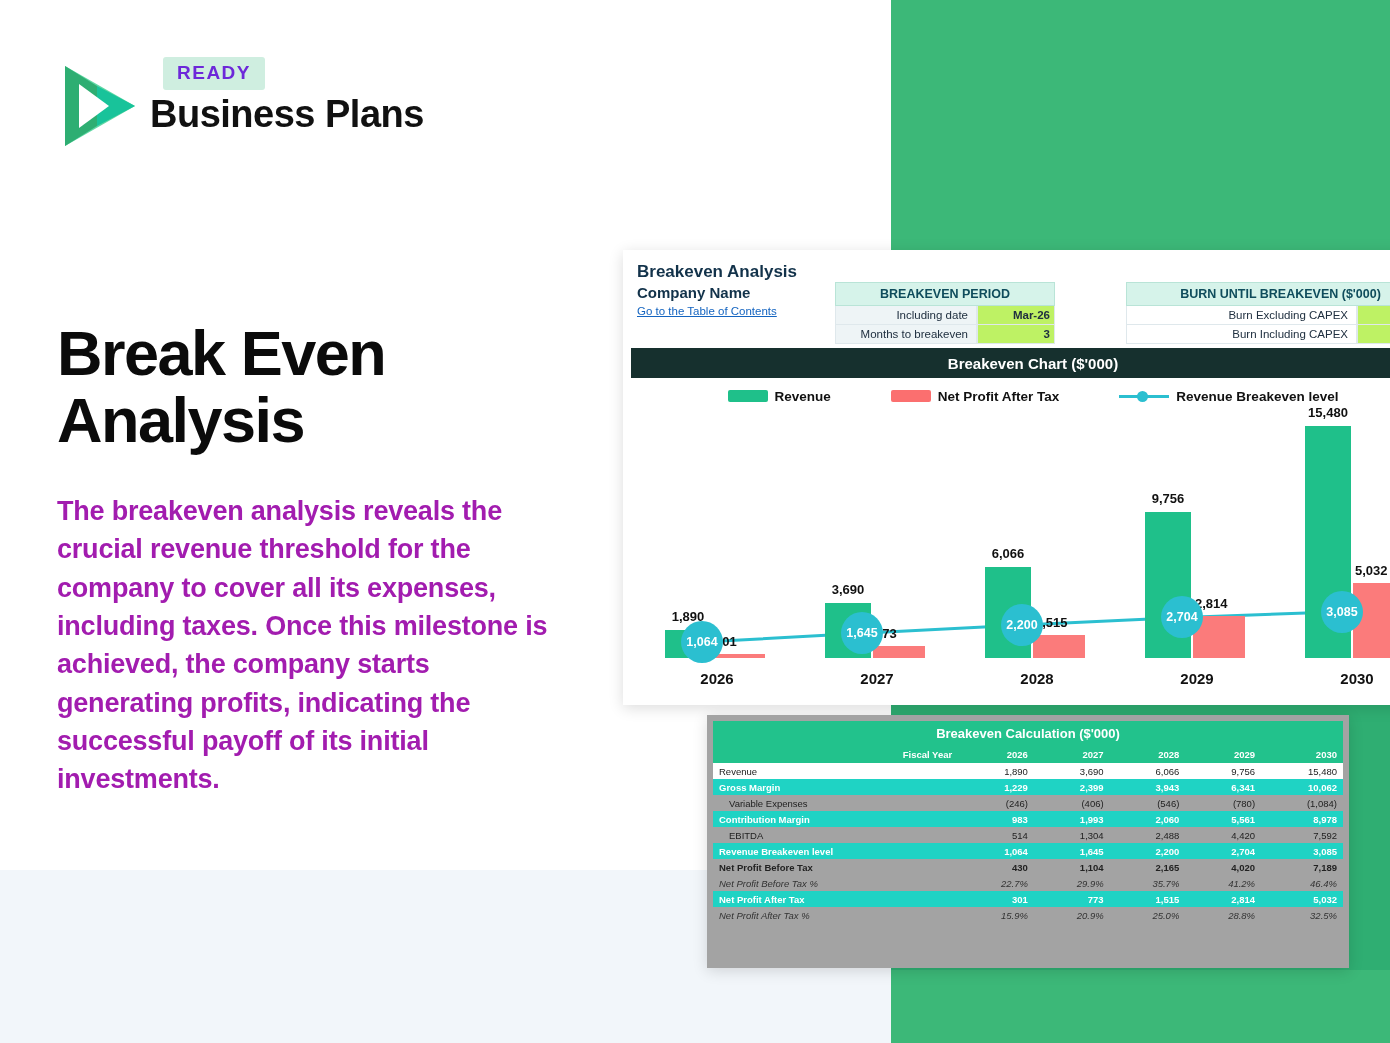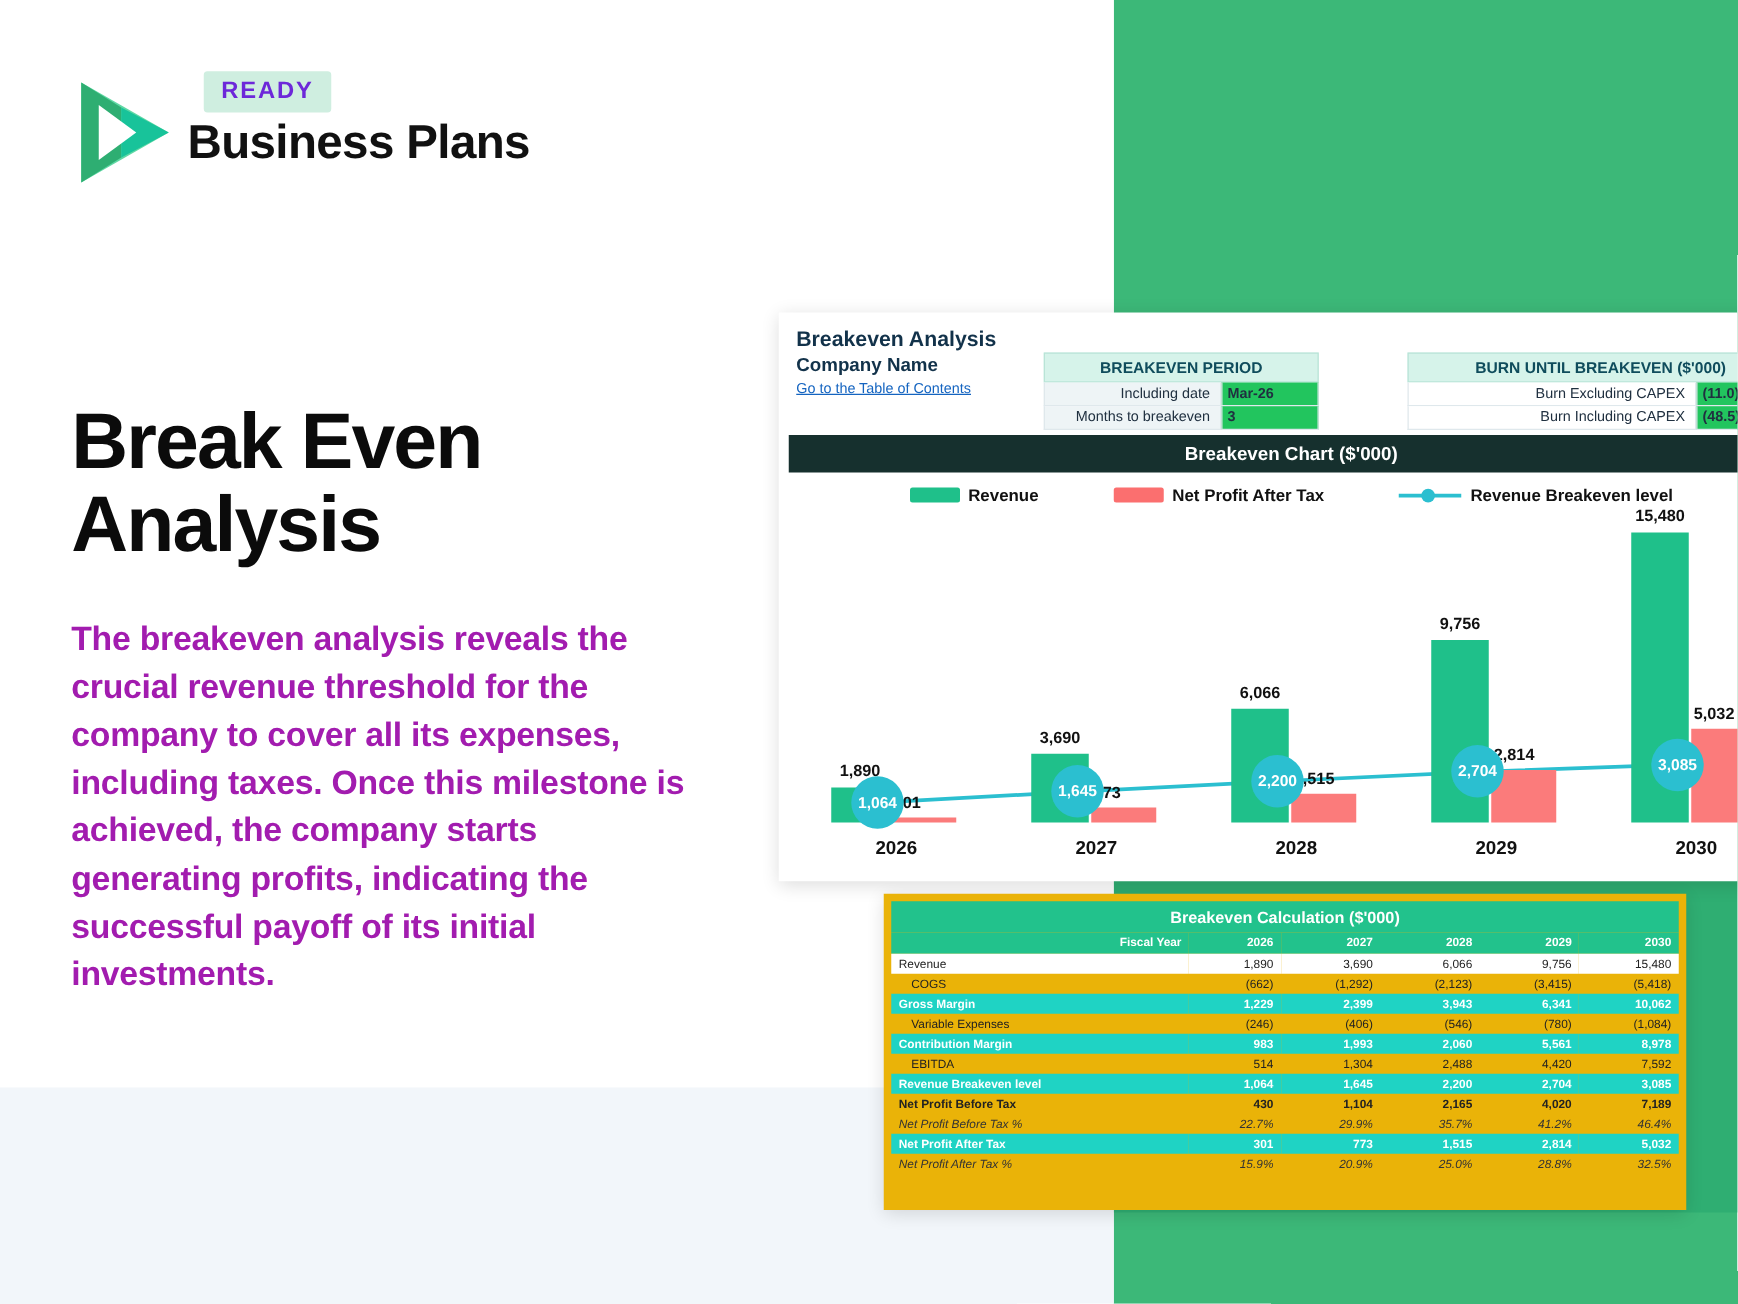--- a/index.html
+++ b/index.html
@@ -61,21 +61,21 @@
   .sheet-sub { font-size:15px; font-weight:bold; color:#12324a; margin-top:2px;}
   .sheet-link { font-size:11.5px; color:#1464c0; text-decoration:underline; margin-top:4px; display:inline-block; }
 
   .kpi { position:absolute; background:#ffffff; }
   .kpi-head {
     background:#d6f3ea; color:#0f4c5c; font-weight:bold; font-size:12.5px;
     text-align:center; padding:4px 0; border:1px solid #b9e4d7;
   }
   .kpi-row { display:flex; font-size:11.5px; color:#203040; }
   .kpi-row .lbl { flex:1; text-align:right; padding:3px 8px 3px 4px; background:#eef4f6; border:1px solid #dfe8ec; border-top:none;}
-  .kpi-row .val { width:78px; text-align:left; font-weight:bold; padding:3px 4px; background:#22c55e; border:1px solid #dfe8ec; border-top:none;}
+  .kpi-row .val { width:78px; text-align:right; font-weight:bold; padding:3px 4px; background:#bef264; border:1px solid #dfe8ec; border-top:none;}
   .kpi2 .lbl { background:#ffffff; }
   .kpi2 .val { width:78px; }
 
   .chart-banner {
     position:absolute; left:8px; top:98px; width:804px; height:30px;
     background:#16302e; color:#ffffff; font-weight:bold; font-size:15px;
     display:flex; align-items:center; justify-content:center;
   }
   .legend { position:absolute; left:8px; top:134px; width:804px; height:24px; display:flex; align-items:center; justify-content:center; gap:60px; font-size:13.5px; font-weight:bold; color:#111;}
   .legend-item { display:flex; align-items:center; gap:7px; }
@@ -92,21 +92,21 @@
   .bar-npat { position:absolute; bottom:0; left:76px; width:52px; background:#fb7b7b; }
   .lbl-rev { position:absolute; left:10px; font-size:13px; font-weight:bold; color:#111; width:82px; text-align:center;}
   .lbl-npat { position:absolute; font-size:13px; font-weight:bold; color:#111;}
   .bullet { position:absolute; width:42px; height:42px; border-radius:50%; background:#2bbfd0; color:#fff; font-size:12.5px; font-weight:bold; display:flex; align-items:center; justify-content:center;}
   .axis-year { position:absolute; top:252px; width:160px; text-align:center; font-size:15px; font-weight:bold; color:#111;}
   svg.trend { position:absolute; left:0; top:0; width:800px; height:240px; overflow:visible;}
 
   
   .tbl-panel {
     position:absolute; left:707px; top:715px; width:642px; height:253px;
-    background:#eab308; box-shadow:0 3px 14px rgba(0,0,0,.14); padding:6px;
+    background:#a3a3a3; box-shadow:0 3px 14px rgba(0,0,0,.14); padding:6px;
   }
   .tbl-banner { background:#22c28c; color:#fff; font-weight:bold; font-size:13px; text-align:center; padding:5px 0; }
   table { width:100%; border-collapse:collapse; font-size:9.5px; color:#222; }
   th { background:#22c28c; color:#fff; font-size:9.5px; font-weight:bold; padding:3px 6px; text-align:right; }
   th.first { text-align:right; }
   td { padding:2.5px 6px; text-align:right; }
   td.first { text-align:left; }
   tr.plain td { background:#ffffff; }
   tr.hl td { background:#1fd3c4; color:#ffffff; font-weight:bold; }
   tr.pct td { font-style:italic; color:#333; }
@@ -249,28 +249,20 @@
       </thead>
     <tbody id="tbody">
         <tr class="plain">
           <td class="first">Revenue</td>
           <td>1,890</td>
           <td>3,690</td>
           <td>6,066</td>
           <td>9,756</td>
           <td>15,480</td>
         </tr>
-        <tr class="indent">
-          <td class="first">COGS</td>
-          <td>(662)</td>
-          <td>(1,292)</td>
-          <td>(2,123)</td>
-          <td>(3,415)</td>
-          <td>(5,418)</td>
-        </tr>
         <tr class="hl">
           <td class="first">Gross Margin</td>
           <td>1,229</td>
           <td>2,399</td>
           <td>3,943</td>
           <td>6,341</td>
           <td>10,062</td>
         </tr>
         <tr class="indent">
           <td class="first">Variable Expenses</td>

